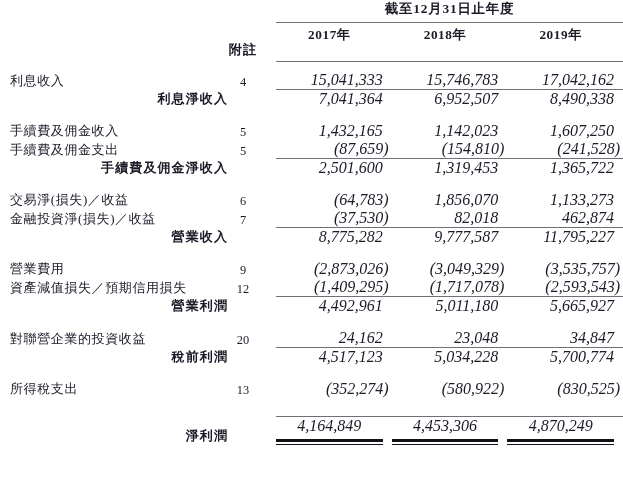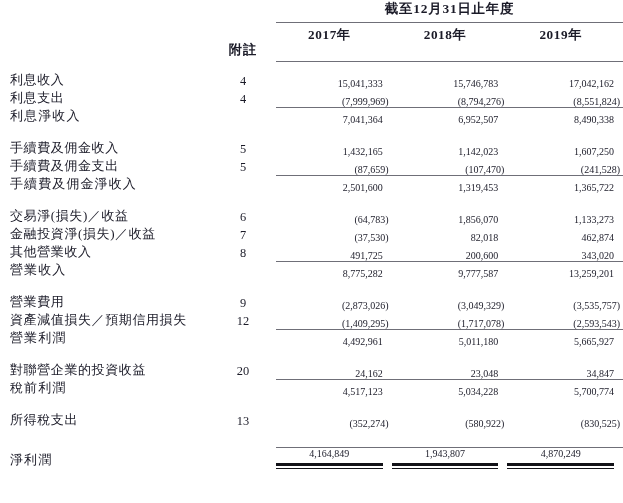--- a/index.html
+++ b/index.html
@@ -47,28 +47,29 @@
   }
   .note {
     text-align: center;
     padding-right: 18px;
     font-size: 12.4px;
   }
   .num {
     text-align: right;
     padding-right: 9px;
     font-variant-numeric: lining-nums;
-    font-size: 10px;
+    font-size: 16px;
     white-space: nowrap;
+    font-style: italic;
   }
   
   .num.neg { padding-right: 3px; }
 
   tr.r { height: 17px; }
-  tr.bold .lbl { font-weight: normal; letter-spacing: 1.1px; }
+  tr.bold .lbl { font-weight: bold; letter-spacing: 1.1px; text-align: right; }
   tr.bold .num { font-weight: normal; }
 
   
   tr.gap-sm { height: 9px; }
   tr.gap-md { height: 14px; }
   tr.gap-lg { height: 18px; }
 
   
   
   tr.ruled-top td.num {
@@ -175,33 +176,20 @@
           <td class="num">
             <span class="v">15,041,333</span>
           </td>
           <td class="num">
             <span class="v">15,746,783</span>
           </td>
           <td class="num">
             <span class="v">17,042,162</span>
           </td>
         </tr>
-        <tr class="r">
-          <td class="lbl">利息支出</td>
-          <td class="note">4</td>
-          <td class="num neg">
-            <span class="v">(7,999,969)</span>
-          </td>
-          <td class="num neg">
-            <span class="v">(8,794,276)</span>
-          </td>
-          <td class="num neg">
-            <span class="v">(8,551,824)</span>
-          </td>
-        </tr>
         <tr class="r bold ruled-top">
           <td class="lbl">利息淨收入</td>
           <td class="note"></td>
           <td class="num">
             <span class="v">7,041,364</span>
           </td>
           <td class="num">
             <span class="v">6,952,507</span>
           </td>
           <td class="num">
@@ -224,21 +212,21 @@
             <span class="v">1,607,250</span>
           </td>
         </tr>
         <tr class="r">
           <td class="lbl">手續費及佣金支出</td>
           <td class="note">5</td>
           <td class="num neg">
             <span class="v">(87,659)</span>
           </td>
           <td class="num neg">
-            <span class="v">(107,470)</span>
+            <span class="v">(154,810)</span>
           </td>
           <td class="num neg">
             <span class="v">(241,528)</span>
           </td>
         </tr>
         <tr class="r bold ruled-top">
           <td class="lbl">手續費及佣金淨收入</td>
           <td class="note"></td>
           <td class="num">
             <span class="v">2,501,600</span>
@@ -272,44 +260,31 @@
           <td class="num neg">
             <span class="v">(37,530)</span>
           </td>
           <td class="num">
             <span class="v">82,018</span>
           </td>
           <td class="num">
             <span class="v">462,874</span>
           </td>
         </tr>
-        <tr class="r">
-          <td class="lbl">其他營業收入</td>
-          <td class="note">8</td>
-          <td class="num">
-            <span class="v">491,725</span>
-          </td>
-          <td class="num">
-            <span class="v">200,600</span>
-          </td>
-          <td class="num">
-            <span class="v">343,020</span>
-          </td>
-        </tr>
         <tr class="r bold ruled-top">
           <td class="lbl">營業收入</td>
           <td class="note"></td>
           <td class="num">
             <span class="v">8,775,282</span>
           </td>
           <td class="num">
             <span class="v">9,777,587</span>
           </td>
           <td class="num">
-            <span class="v">13,259,201</span>
+            <span class="v">11,795,227</span>
           </td>
         </tr>
         <tr class="gap-md">
           <td colspan="5"></td>
         </tr>
         <tr class="r">
           <td class="lbl">營業費用</td>
           <td class="note">9</td>
           <td class="num neg">
             <span class="v">(2,873,026)</span>
@@ -396,21 +371,21 @@
           <td colspan="5"></td>
         </tr>
         <tr class="r bold ruled-top dbl">
           <td class="lbl">淨利潤</td>
           <td class="note"></td>
           <td class="num">
             <span class="v">4,164,849</span>
             <span class="dblrule"></span>
           </td>
           <td class="num">
-            <span class="v">1,943,807</span>
+            <span class="v">4,453,306</span>
             <span class="dblrule"></span>
           </td>
           <td class="num">
             <span class="v">4,870,249</span>
             <span class="dblrule"></span>
           </td>
         </tr>
       </tbody>
   </table>
 </div>

